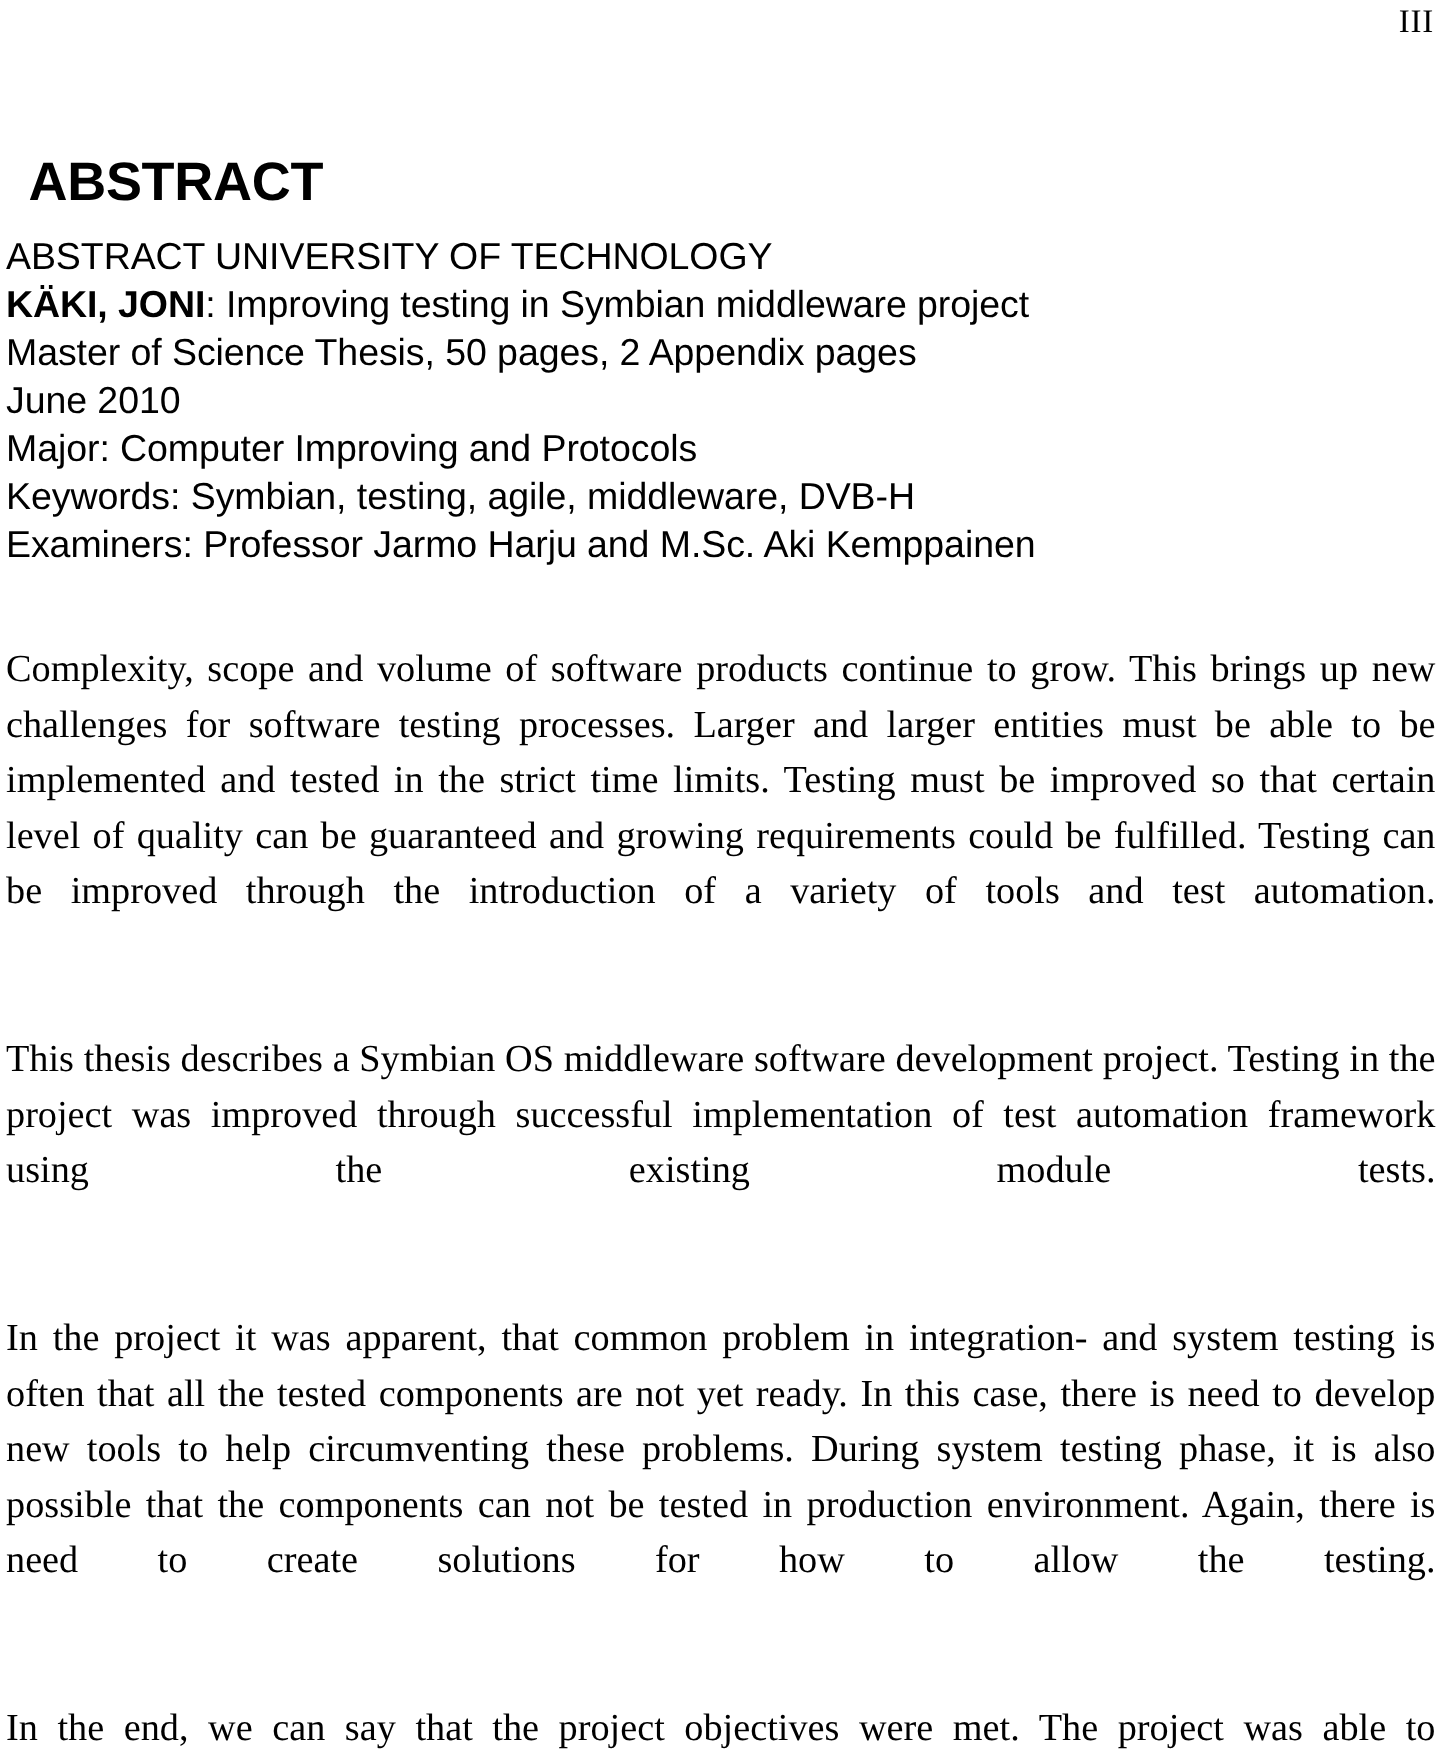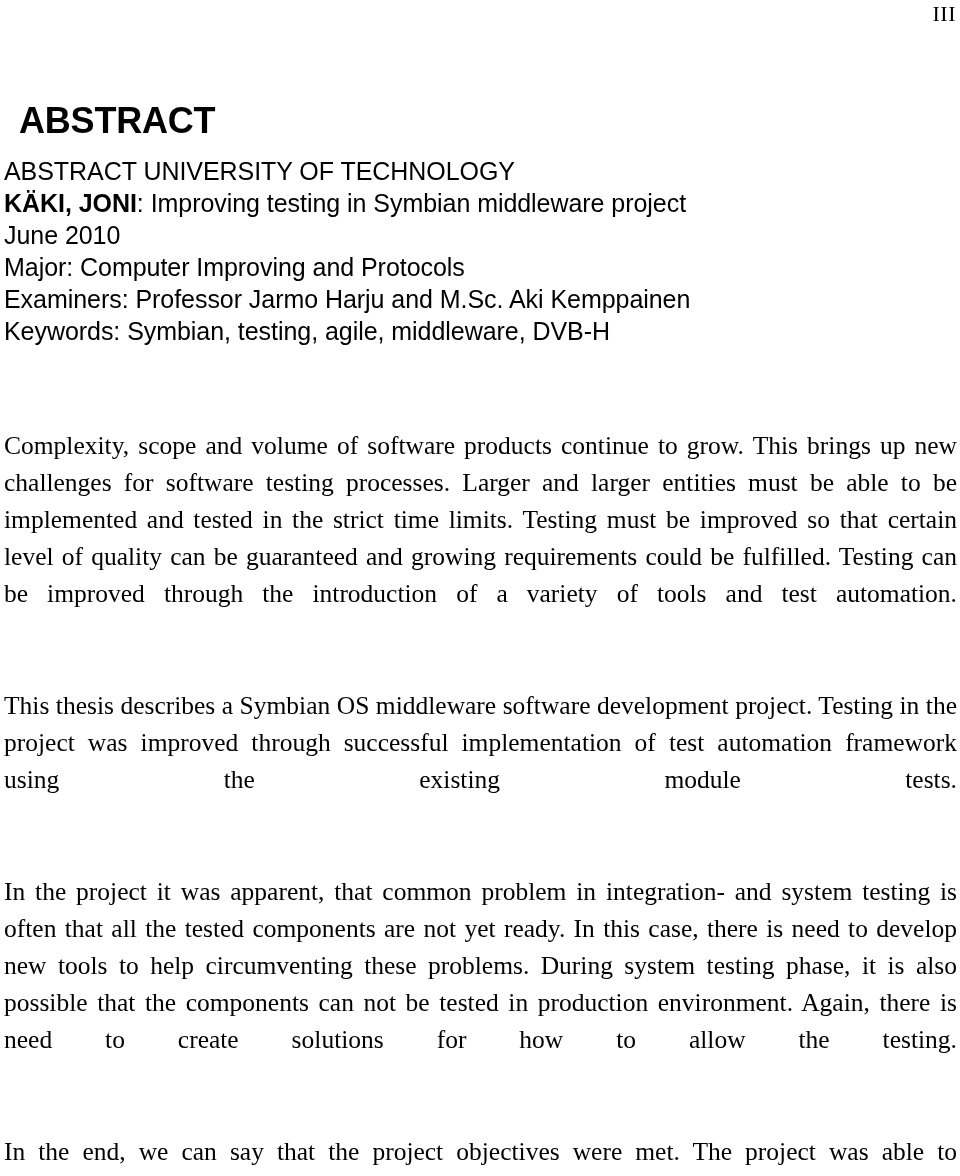--- a/index.html
+++ b/index.html
@@ -100,24 +100,25 @@
 
 <div class="page">
 
   <div class="page-number">III</div>
 
   <h1 class="abstract-heading">ABSTRACT</h1>
 
   <div class="meta-block">
     <div class="meta-line"><span class="strong"></span><span>ABSTRACT UNIVERSITY OF TECHNOLOGY</span></div>
     <div class="meta-line"><span class="strong">KÄKI, JONI</span><span>: Improving testing in Symbian middleware project</span></div>
+    <div class="meta-line"><span class="strong"></span><span>Master of Science Thesis, 50 pages, 2 Appendix pages</span></div>
     <div class="meta-line"><span class="strong"></span><span>June 2010</span></div>
     <div class="meta-line"><span class="strong"></span><span>Major: Computer Improving and Protocols</span></div>
+    <div class="meta-line"><span class="strong"></span><span>Keywords: Symbian, testing, agile, middleware, DVB-H</span></div>
     <div class="meta-line"><span class="strong"></span><span>Examiners: Professor Jarmo Harju and M.Sc. Aki Kemppainen</span></div>
-    <div class="meta-line"><span class="strong"></span><span>Keywords: Symbian, testing, agile, middleware, DVB-H</span></div>
   </div>
 
   <div class="body-block">
     <p class="body-paragraph">Complexity, scope and volume of software products continue to grow. This brings up new challenges for software testing processes. Larger and larger entities must be able to be implemented and tested in the strict time limits. Testing must be improved so that certain level of quality can be guaranteed and growing requirements could be fulfilled. Testing can be improved through the introduction of a variety of tools and test automation.</p>
     <p class="body-paragraph">This thesis describes a Symbian OS middleware software development project. Testing in the project was improved through successful implementation of test automation framework using the existing module tests.</p>
     <p class="body-paragraph">In the project it was apparent, that common problem in integration- and system testing is often that all the tested components are not yet ready. In this case, there is need to develop new tools to help circumventing these problems. During system testing phase, it is also possible that the components can not be tested in production environment. Again, there is need to create solutions for how to allow the testing.</p>
     <p class="body-paragraph">In the end, we can say that the project objectives were met. The project was able to drastically shorten the test cycle. Also integration- and system testing problems were successfully solved.</p>
   </div>
 
 </div>

